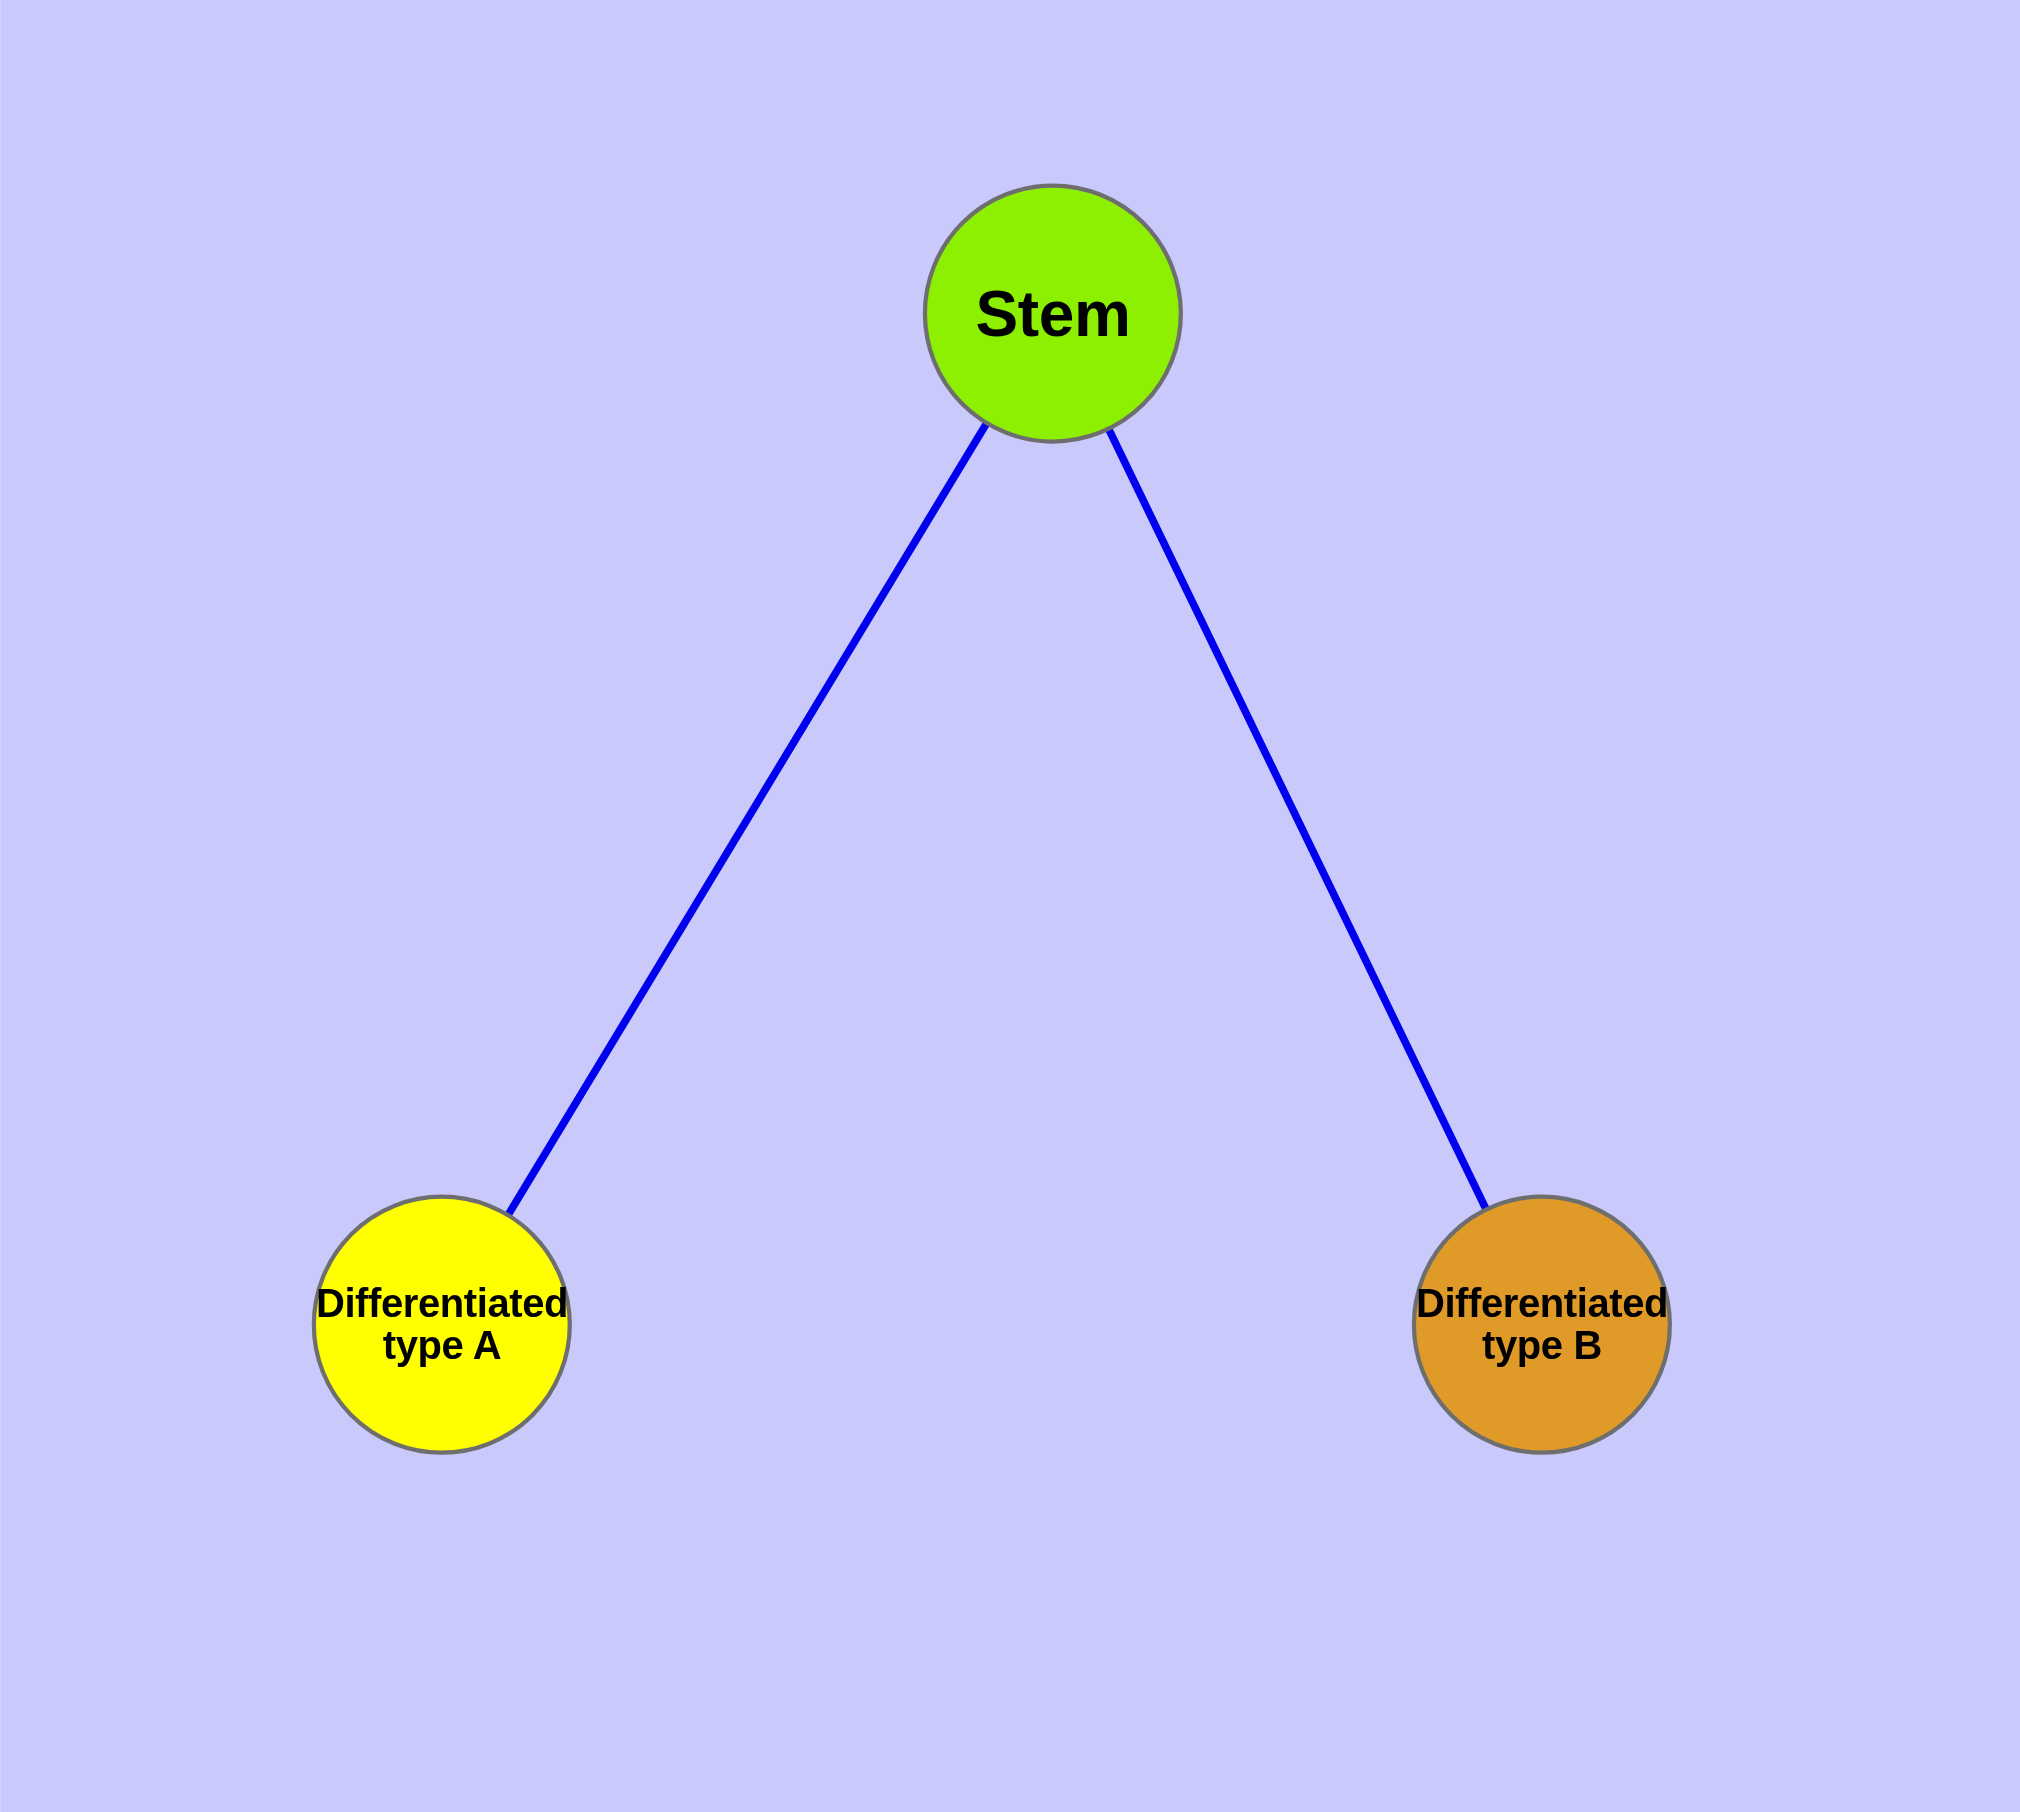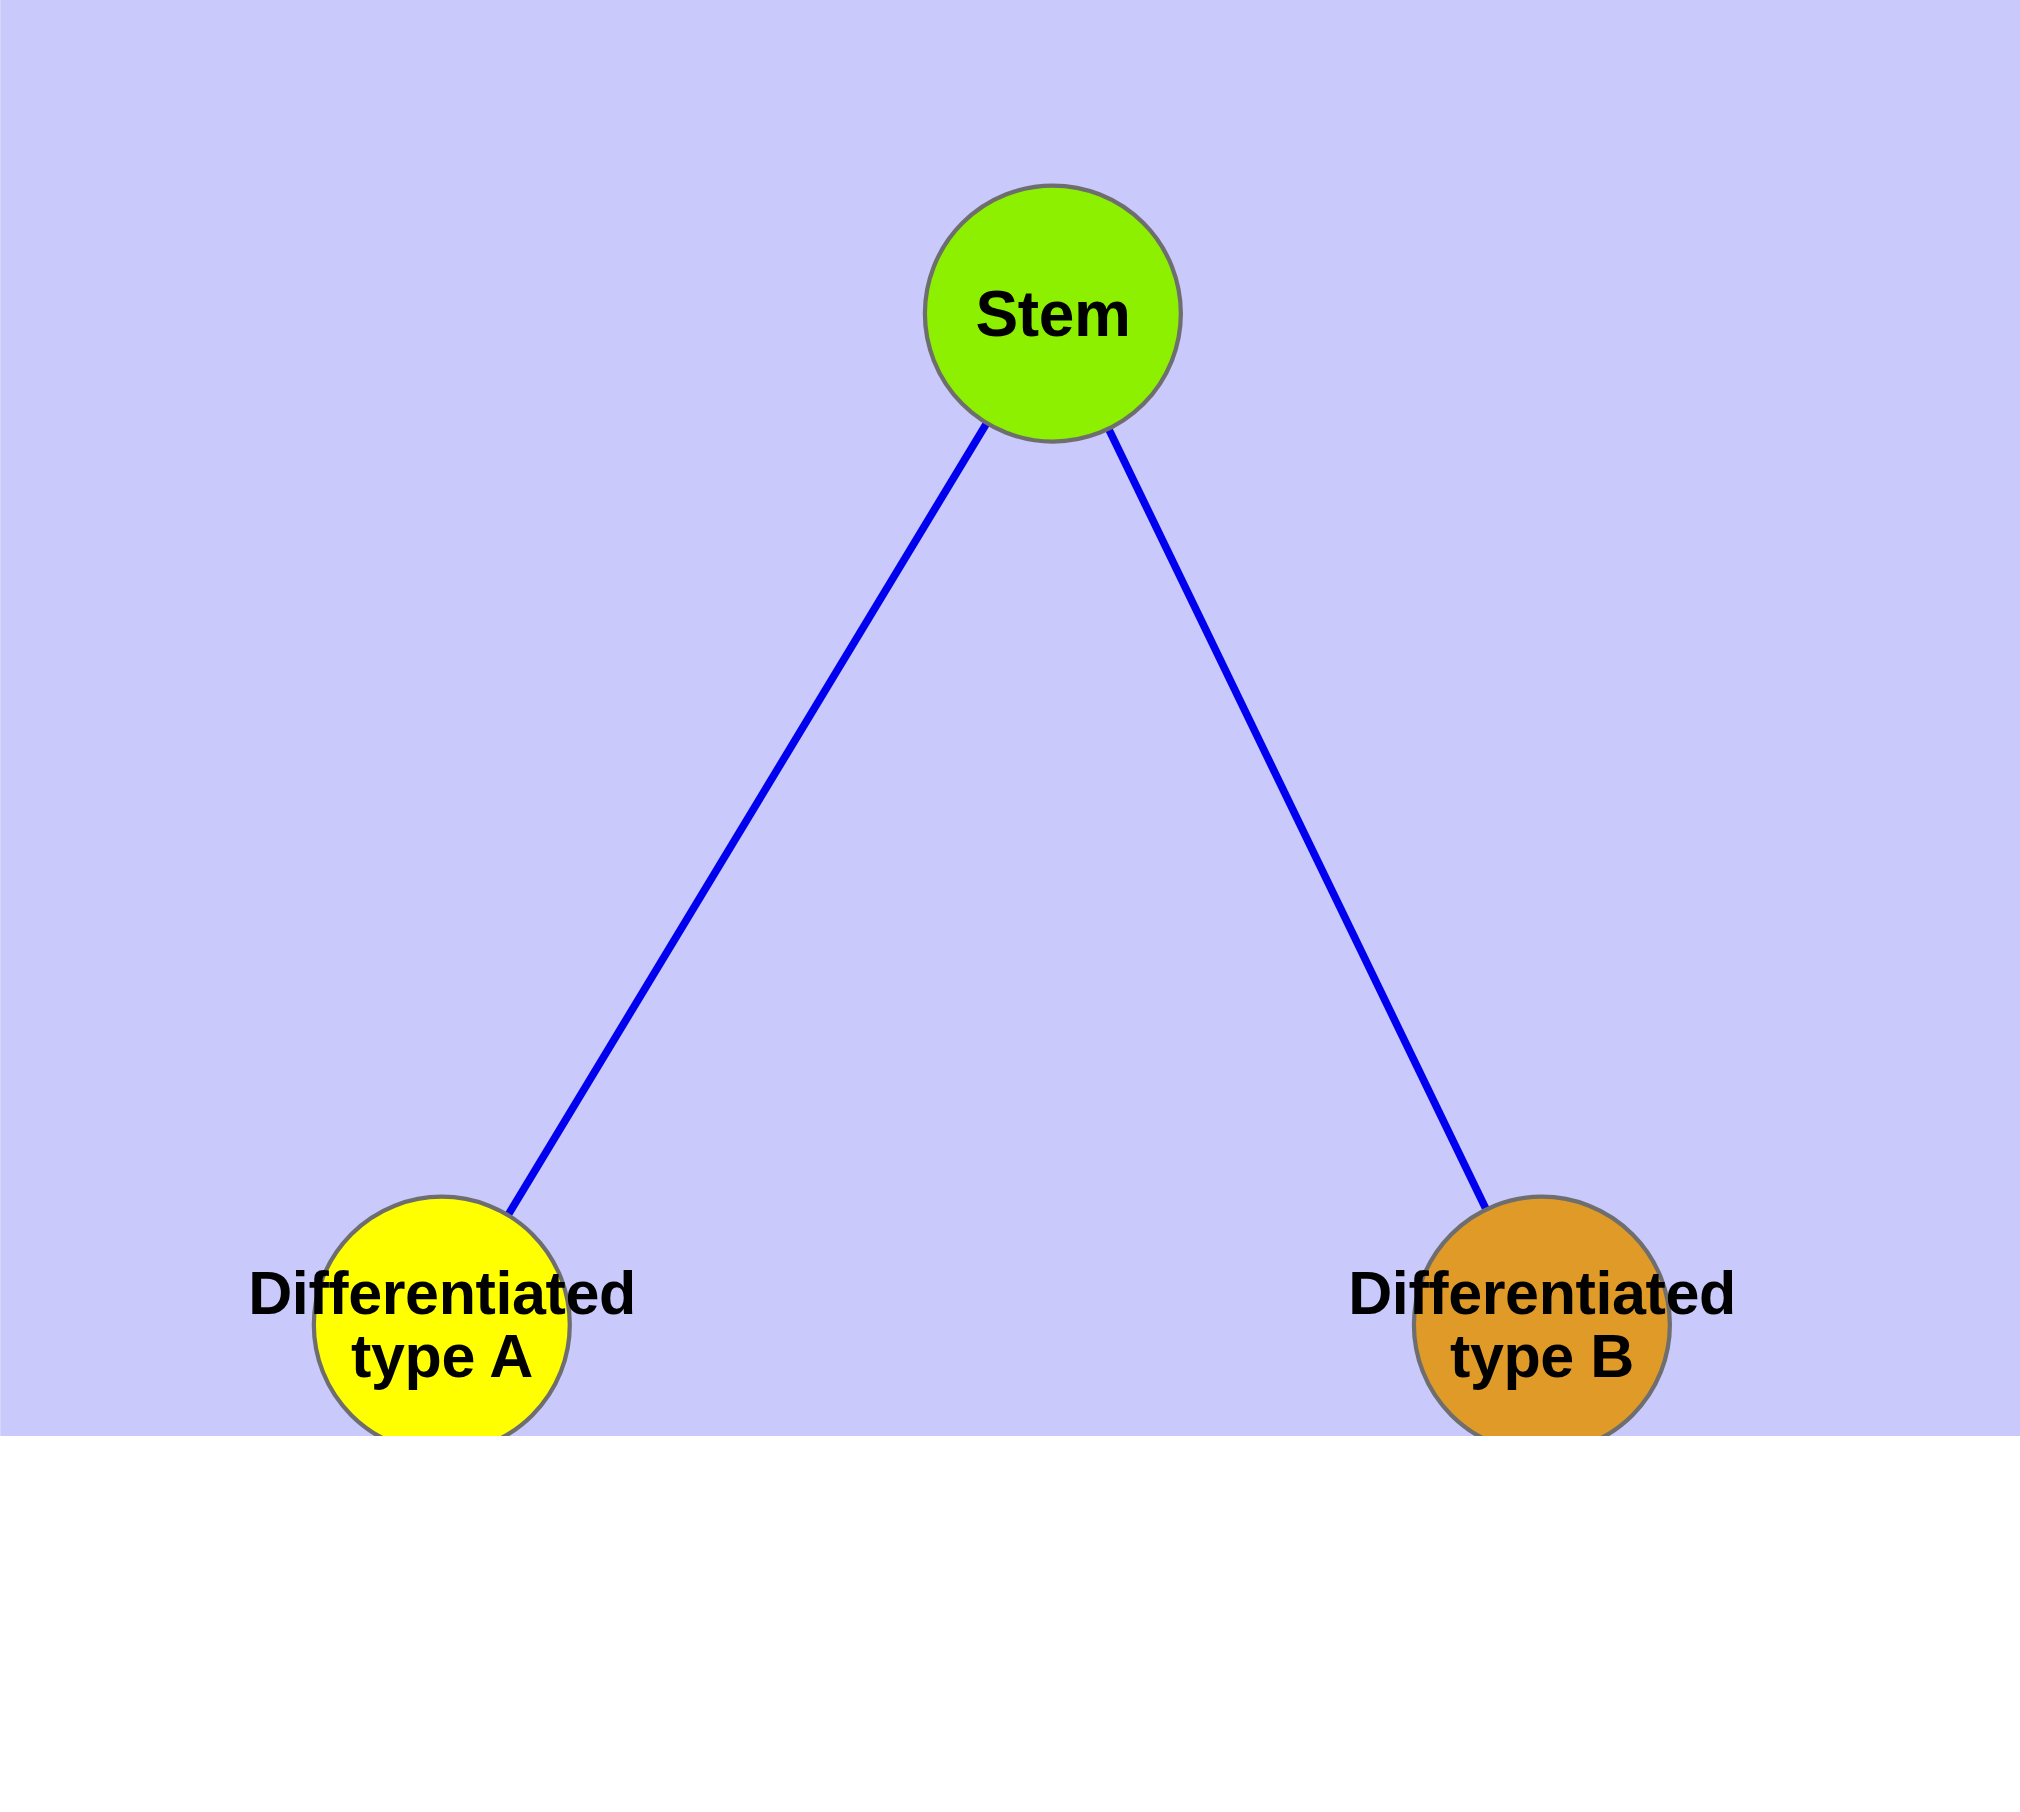--- a/index.html
+++ b/index.html
@@ -26,26 +26,26 @@
     font-family: "Liberation Sans", sans-serif;
     font-weight: bold;
     color: #000000;
     text-align: center;
     line-height: 1.04;
     white-space: pre;
     pointer-events: none;
     transform: translate(-50%, -50%);
   }
   .node-label.single { font-size: 64px; letter-spacing: -0.4px; }
-  .node-label.double { font-size: 61px; letter-spacing: -0.4px; }
+  .node-label.double { font-size: 40px; letter-spacing: -0.4px; }
 </style>
 </head>
 <body>
 
-<div id="canvas-root" style="width: 2021px; height: 1436px;">
+<div id="canvas-root" style="width: 2021px; height: 1812px;">
 
   <svg id="graph-figure" viewBox="0 0 2384 2138" xmlns="http://www.w3.org/2000/svg" style="width: 2021px; height: 1812px;">
 
     <rect id="bg-rect" x="0" y="0" width="2384" height="2138" fill="#c9c9fb"></rect>
 
     <g id="edge-layer">
         <line x1="1242" y1="370" x2="521" y2="1563" stroke="#0000ee" stroke-width="9" stroke-linecap="butt"></line>
         <line x1="1242" y1="370" x2="1819" y2="1563" stroke="#0000ee" stroke-width="9" stroke-linecap="butt"></line>
       </g>
     <g id="node-layer">

